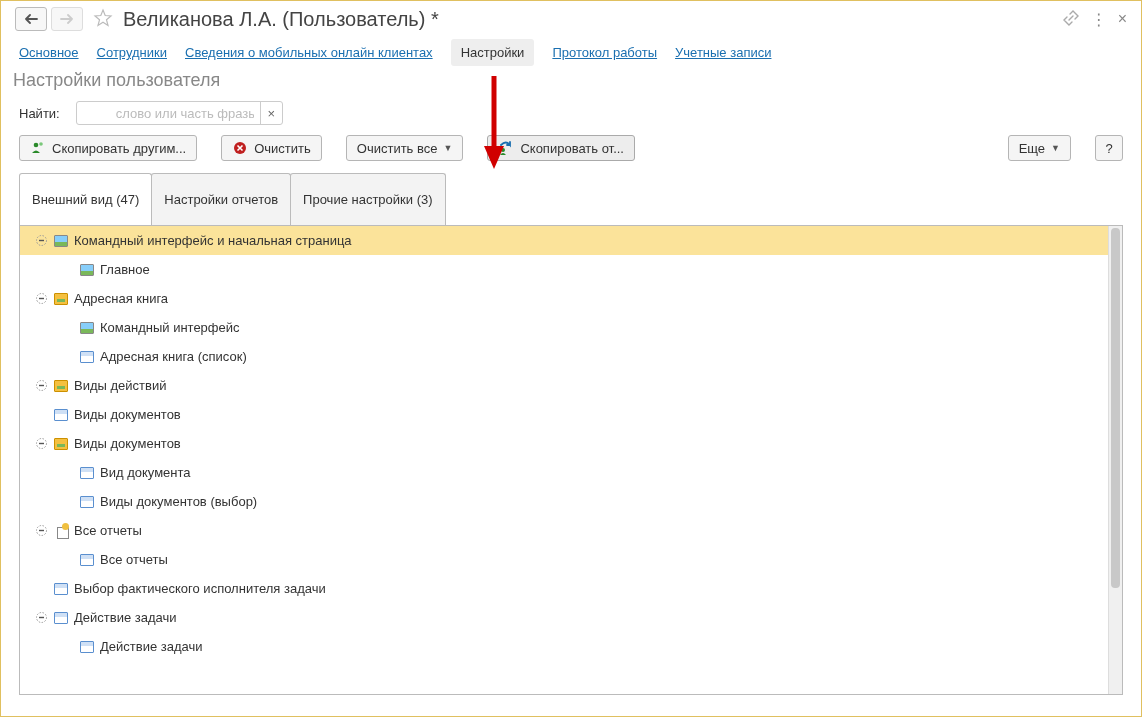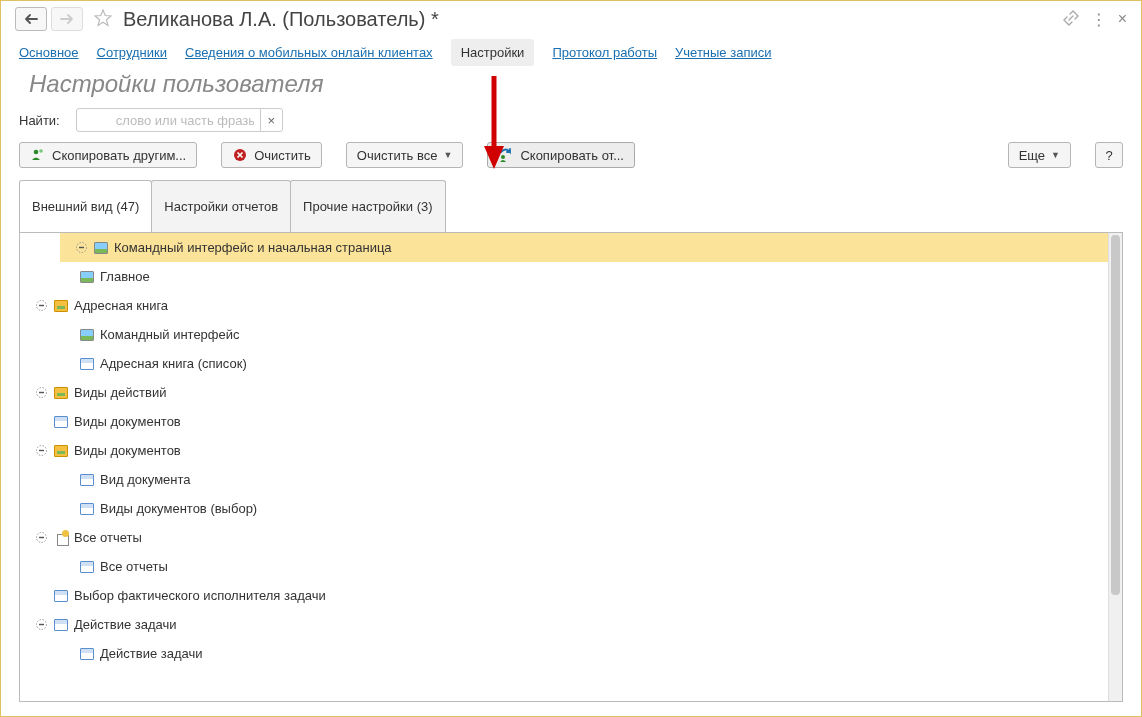--- a/index.html
+++ b/index.html
@@ -46,21 +46,21 @@
   .tabs-nav a { color: #1a6fb0; text-decoration: underline; cursor: pointer; }
   .tabs-nav a.active {
     background: #eee;
     color: #333;
     text-decoration: none;
     padding: 6px 10px;
     margin: -6px 0;
     border-radius: 3px;
   }
   .subtitle {
-    font-size: 24px; color: #888; padding: 2px 28px 10px; font-style: italic;
+    font-size: 18px; color: #888; padding: 2px 12px 10px;
   }
   .search-row {
     display: flex; align-items: center; gap: 16px; padding: 0 18px 10px;
   }
   .search-row label { color: #333; }
   .search-box {
     display: inline-flex; align-items: center;
     border: 1px solid #ccc; border-radius: 3px;
     height: 24px; overflow: hidden; padding-left: 33px;
   }
@@ -115,21 +115,21 @@
   }
   .scroll-thumb {
     position: absolute; left: 2px; right: 2px; top: 2px; height: 360px;
     background: #c8c8c8; border-radius: 4px;
   }
   .tree-row {
     display: flex; align-items: center; height: 29px;
     padding-left: 8px; gap: 6px;
     border-bottom: 0;
   }
-  .tree-row.selected { background: #fbe39a; margin-left: 40px; }
+  .tree-row.selected { background: #fbe39a; }
   .tree-row .indent { display: inline-block; }
   .expander {
     width: 14px; height: 14px;
     display: inline-flex; align-items: center; justify-content: center;
     cursor: pointer; color: #666; font-size: 11px;
   }
   .node-icon {
     width: 16px; height: 16px;
     display: inline-flex; align-items: center; justify-content: center;
     font-size: 13px;

